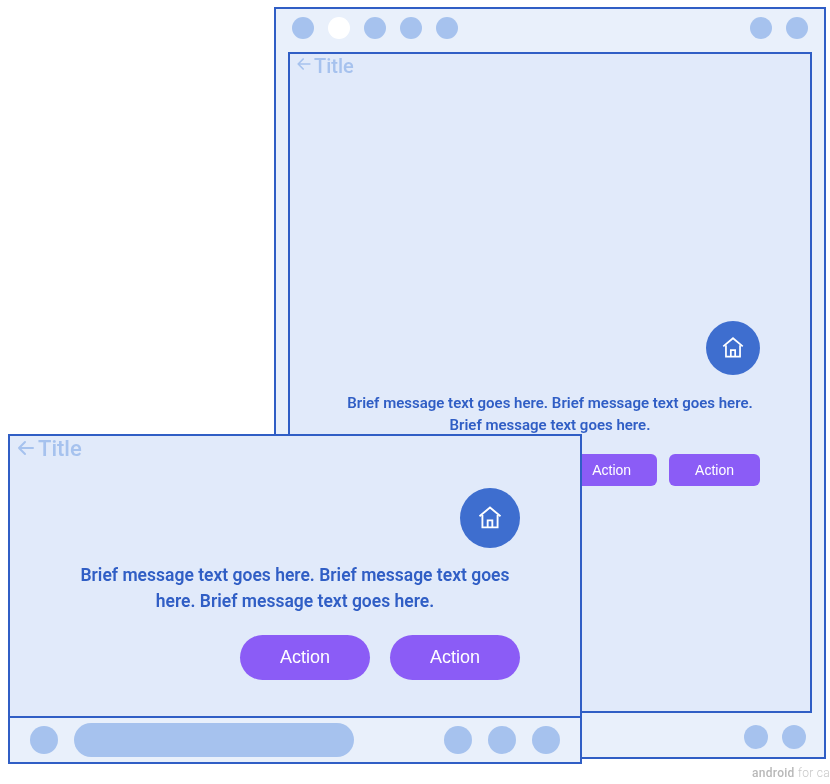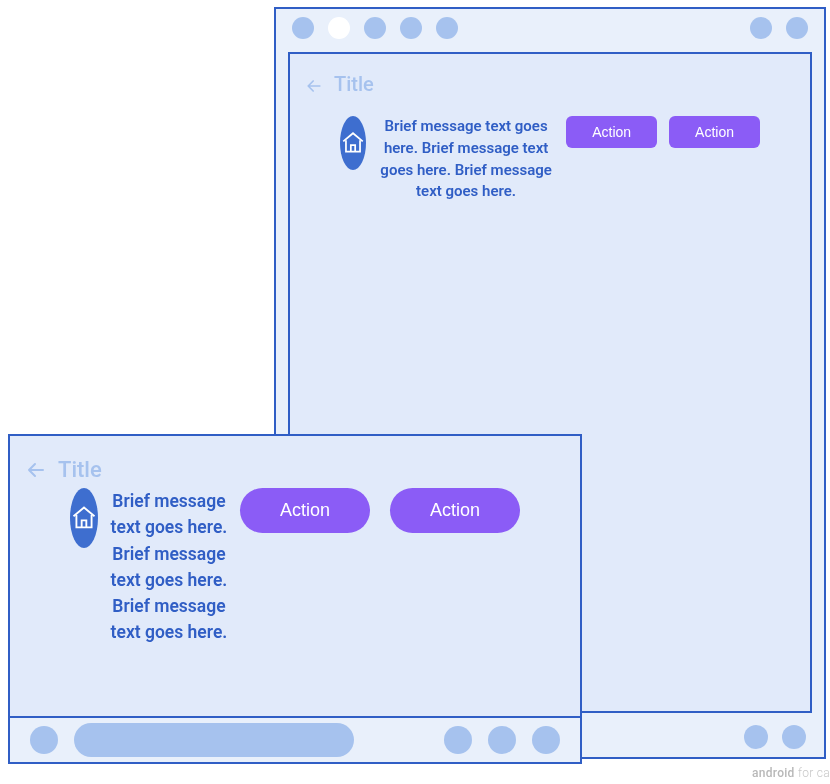--- a/index.html
+++ b/index.html
@@ -55,42 +55,41 @@
       bottom: 44px;
       border: 2px solid #305ec5;
       background: #e1eafa;
       display: flex;
       flex-direction: column;
     }
     
     .titlebar {
       height: 42px;
       display: flex;
-      align-items: flex-end;
-      padding: 0 14px;
-      gap: 10px;
+      align-items: flex-start;
+      padding: 0 4px;
     }
     .back-arrow {
       width: 20px;
       height: 20px;
       display: inline-block;
       color: #a6c2ee;
       cursor: pointer;
     }
     .titlebar .title {
       color: #a6c2ee;
       font-size: 20px;
       font-weight: 500;
     }
     
     .content {
       flex: 1;
       display: flex;
-      flex-direction: row;
-      align-items: flex-start;
+      flex-direction: column;
+      align-items: flex-end;
       justify-content: center;
       text-align: center;
       padding: 20px 50px;
     }
     
     .icon-circle {
       width: 54px;
       height: 54px;
       border-radius: 50%;
       background: #3e6ecf;

